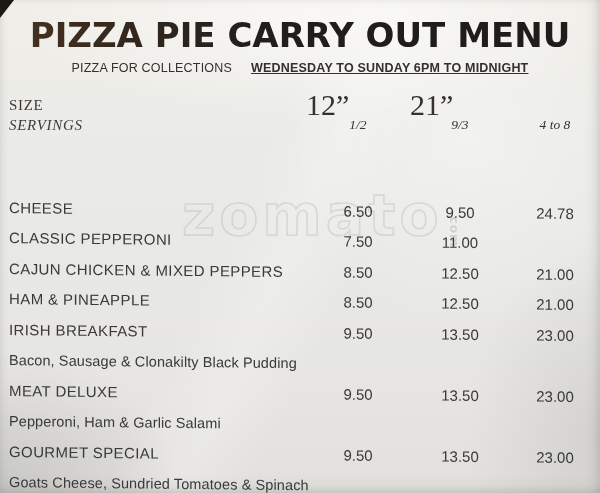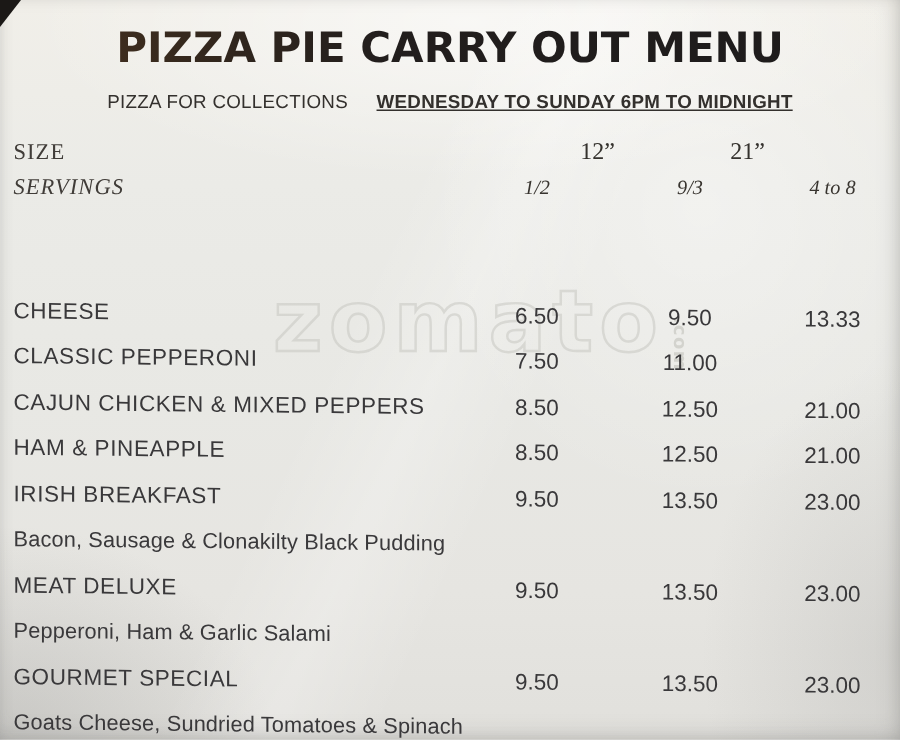--- a/index.html
+++ b/index.html
@@ -24,25 +24,25 @@
 
   .corner-mark {
     position: absolute; top: 0; left: 0;
     width: 0; height: 0;
     border-top: 18px solid #1b1816;
     border-right: 14px solid transparent;
   }
 
   .title {
     position: absolute; top: 0; left: 0; right: 0;
-    margin: 12px; padding-top: 3px;
+    margin: 0; padding-top: 15px;
     text-align: center;
     font-family: "DejaVu Sans", sans-serif;
     font-weight: bold;
-    font-size: 28px;
+    font-size: 34px;
     letter-spacing: 0px;
     color: #241f1c;
     white-space: nowrap;
   }
   @supports (-webkit-background-clip: text) {
     .title {
       background: linear-gradient(90deg, #4a3322 0%, #36291d 18%, #221e1d 42%, #1d1b1b 100%);
       -webkit-background-clip: text;
       background-clip: text;
       color: transparent;
@@ -74,23 +74,23 @@
   .servings-row { position: absolute; top: 112px; left: 0; height: 26px; font-style: italic; }
 
   .hdr-label {
     padding-left: 9px;
     font-family: "Liberation Serif", serif;
     font-size: 15px;
     letter-spacing: 0.7px;
     color: #403c38;
   }
   .size-val {
-    text-align: right;
+    text-align: left;
     font-family: "Liberation Serif", serif;
-    font-size: 16px;
+    font-size: 30px;
     color: #35322e;
   }
   .serving-val {
     text-align: center;
     font-family: "Liberation Serif", serif;
     font-size: 13.5px;
     color: #38342f;
   }
 
   .items {
@@ -176,21 +176,21 @@
     <div class="serving-val">9/3</div>
     <div class="serving-val">4 to 8</div>
   </div>
 
   <div class="items">
 
     <div class="grid item-row">
       <div class="item-name">CHEESE</div>
       <div class="price">6.50</div>
       <div class="price">9.50</div>
-      <div class="price">13.33</div>
+      <div class="price">24.78</div>
     </div>
 
     <div class="grid item-row">
       <div class="item-name">CLASSIC PEPPERONI</div>
       <div class="price">7.50</div>
       <div class="price">11.00</div>
     </div>
 
     <div class="grid item-row">
       <div class="item-name">CAJUN CHICKEN &amp; MIXED PEPPERS</div>

